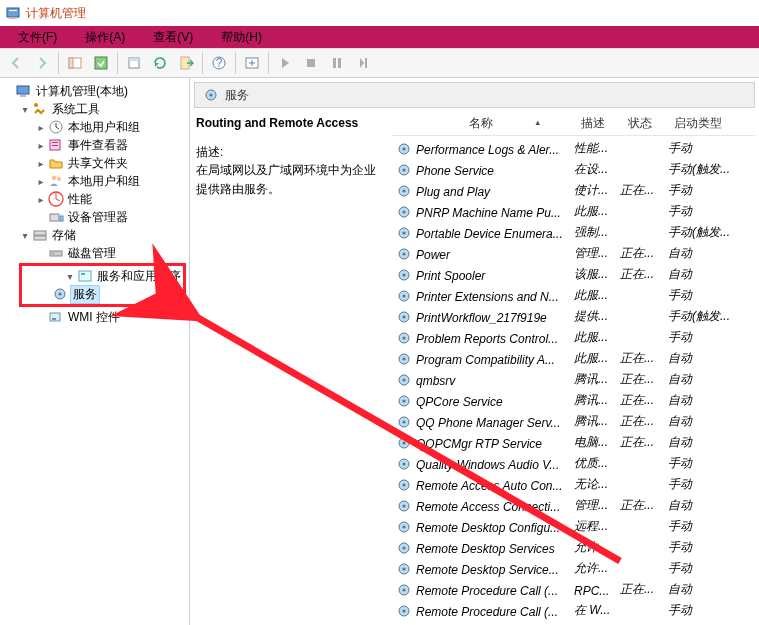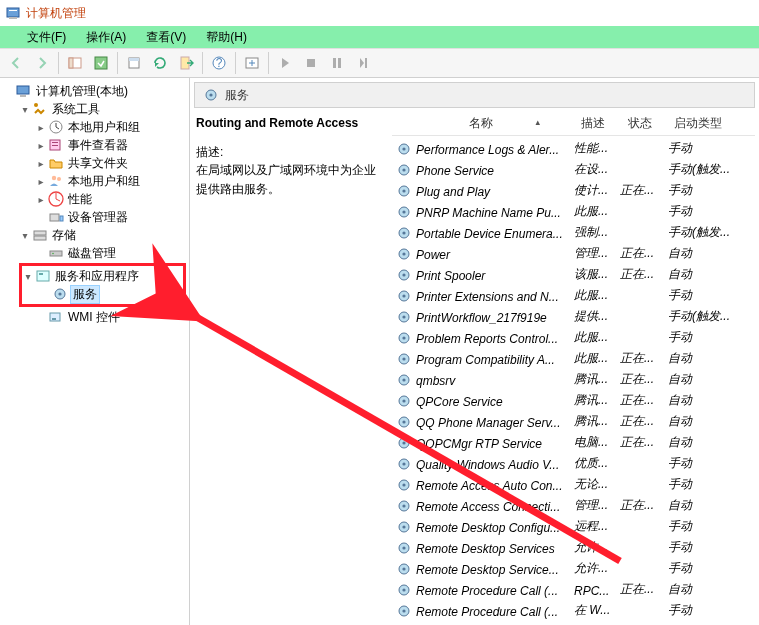--- a/index.html
+++ b/index.html
@@ -2,21 +2,21 @@
 <html><head>
 <meta charset="utf-8">
 <style>
 * { box-sizing: border-box; margin: 0; padding: 0; font-family: "Microsoft YaHei", "Segoe UI", sans-serif; font-size: 12px; }
 body { background: #fff; width: 759px; height: 625px; position: relative; overflow: hidden; }
 
 .title-bar { height: 26px; display: flex; align-items: center; padding: 0 6px; background: #fff; color: #000; }
 .title-bar .app-icon { width: 16px; height: 16px; margin-right: 4px; }
 .title-bar .title-text { color: #c2410c; }
 
-.menu-bar { height: 22px; display: flex; align-items: center; padding: 0 17px; background: #86efac; font-size: 12px; }
+.menu-bar { height: 22px; display: flex; align-items: center; padding: 0 8px; background: #be185d; font-size: 12px; gap: 8px; }
 .menu-bar .menu-item { padding: 2px 10px; cursor: default; }
 
 .toolbar { height: 30px; display: flex; align-items: center; padding: 2px 4px; background: #f6f6f6; border-top: 1px solid #e0e0e0; border-bottom: 1px solid #d0d0d0; gap: 2px; }
 .toolbar .tbtn { width: 24px; height: 24px; display: flex; align-items: center; justify-content: center; border: 1px solid transparent; }
 .toolbar .sep { width: 1px; height: 22px; background: #d0d0d0; margin: 0 2px; }
 .toolbar svg { width: 16px; height: 16px; }
 
 .workspace { display: flex; height: calc(625px - 26px - 22px - 30px); }
 .tree-panel { width: 190px; border-right: 1px solid #d0d0d0; padding: 4px 2px; overflow: auto; background:#fff;}
 .tree-node { display: flex; align-items: center; height: 18px; white-space: nowrap; padding: 1px 0; }
@@ -266,21 +266,21 @@
               <svg viewBox="0 0 16 16">
                 <rect x="2" y="6" width="12" height="5" fill="#ccc" stroke="#888"></rect>
                 <circle cx="5" cy="8.5" r=".8" fill="#4a4"></circle>
               </svg>
             </span>
           <span class="tlabel">磁盘管理</span>
         </div>
       </div>
 
       <div class="red-box">
-        <div class="tree-node" style="margin-left:-1px;">
+        <div class="tree-node" style="margin-left:-1px;justify-content:flex-end;">
           <span class="expander chevron open"></span>
           <span class="ticon">
               <svg viewBox="0 0 16 16">
                 <rect x="2" y="3" width="12" height="10" fill="#dff" stroke="#6aa"></rect>
                 <rect x="4" y="5" width="4" height="2" fill="#6aa"></rect>
               </svg>
             </span>
           <span class="tlabel">服务和应用程序</span>
         </div>
         <div class="tree-children">

